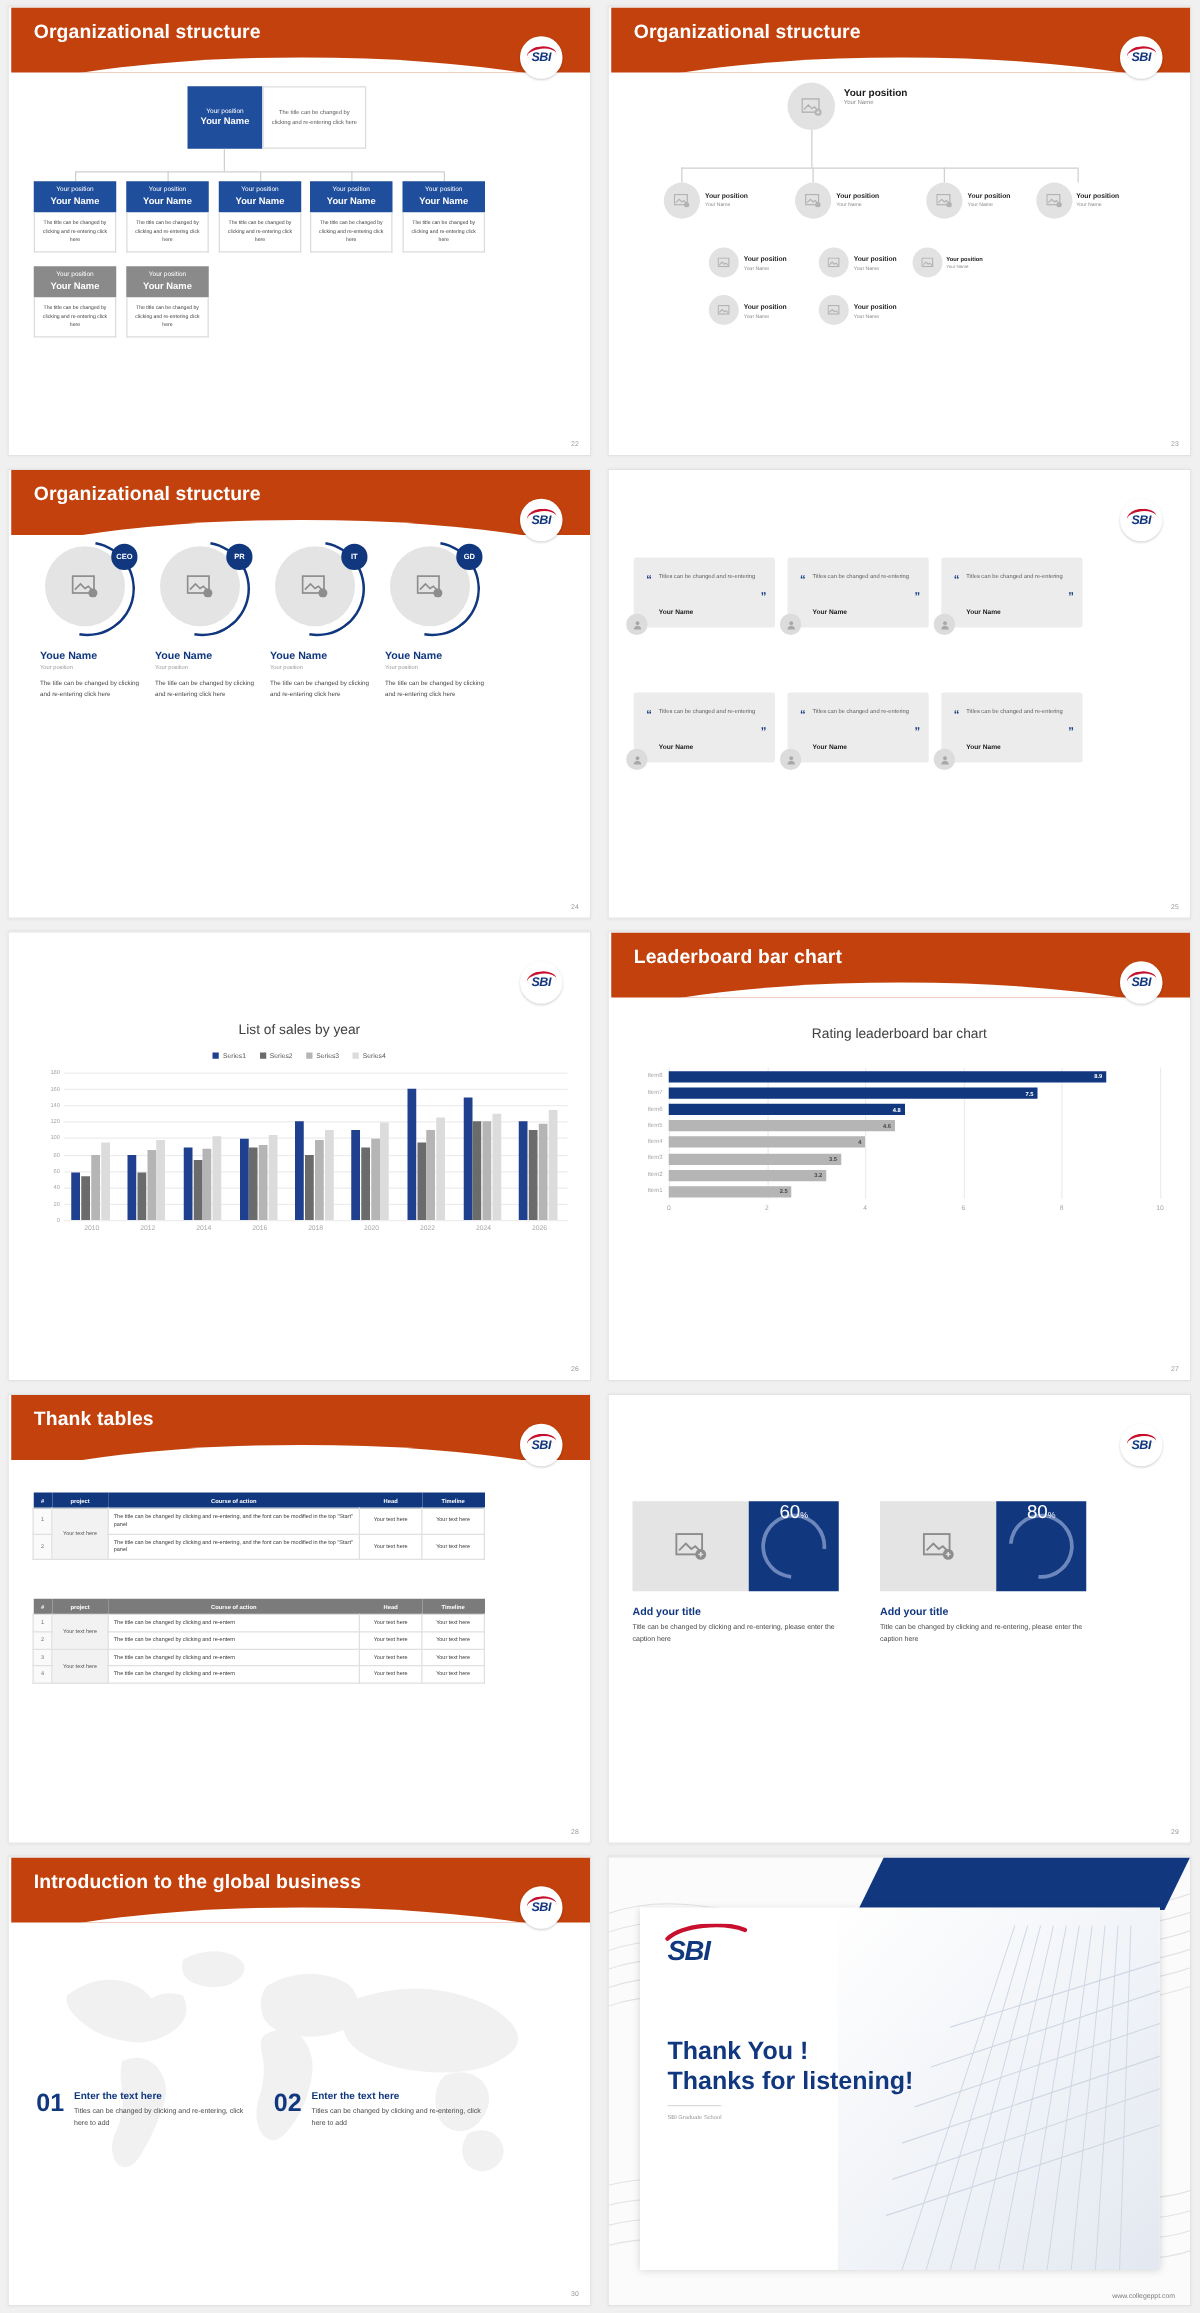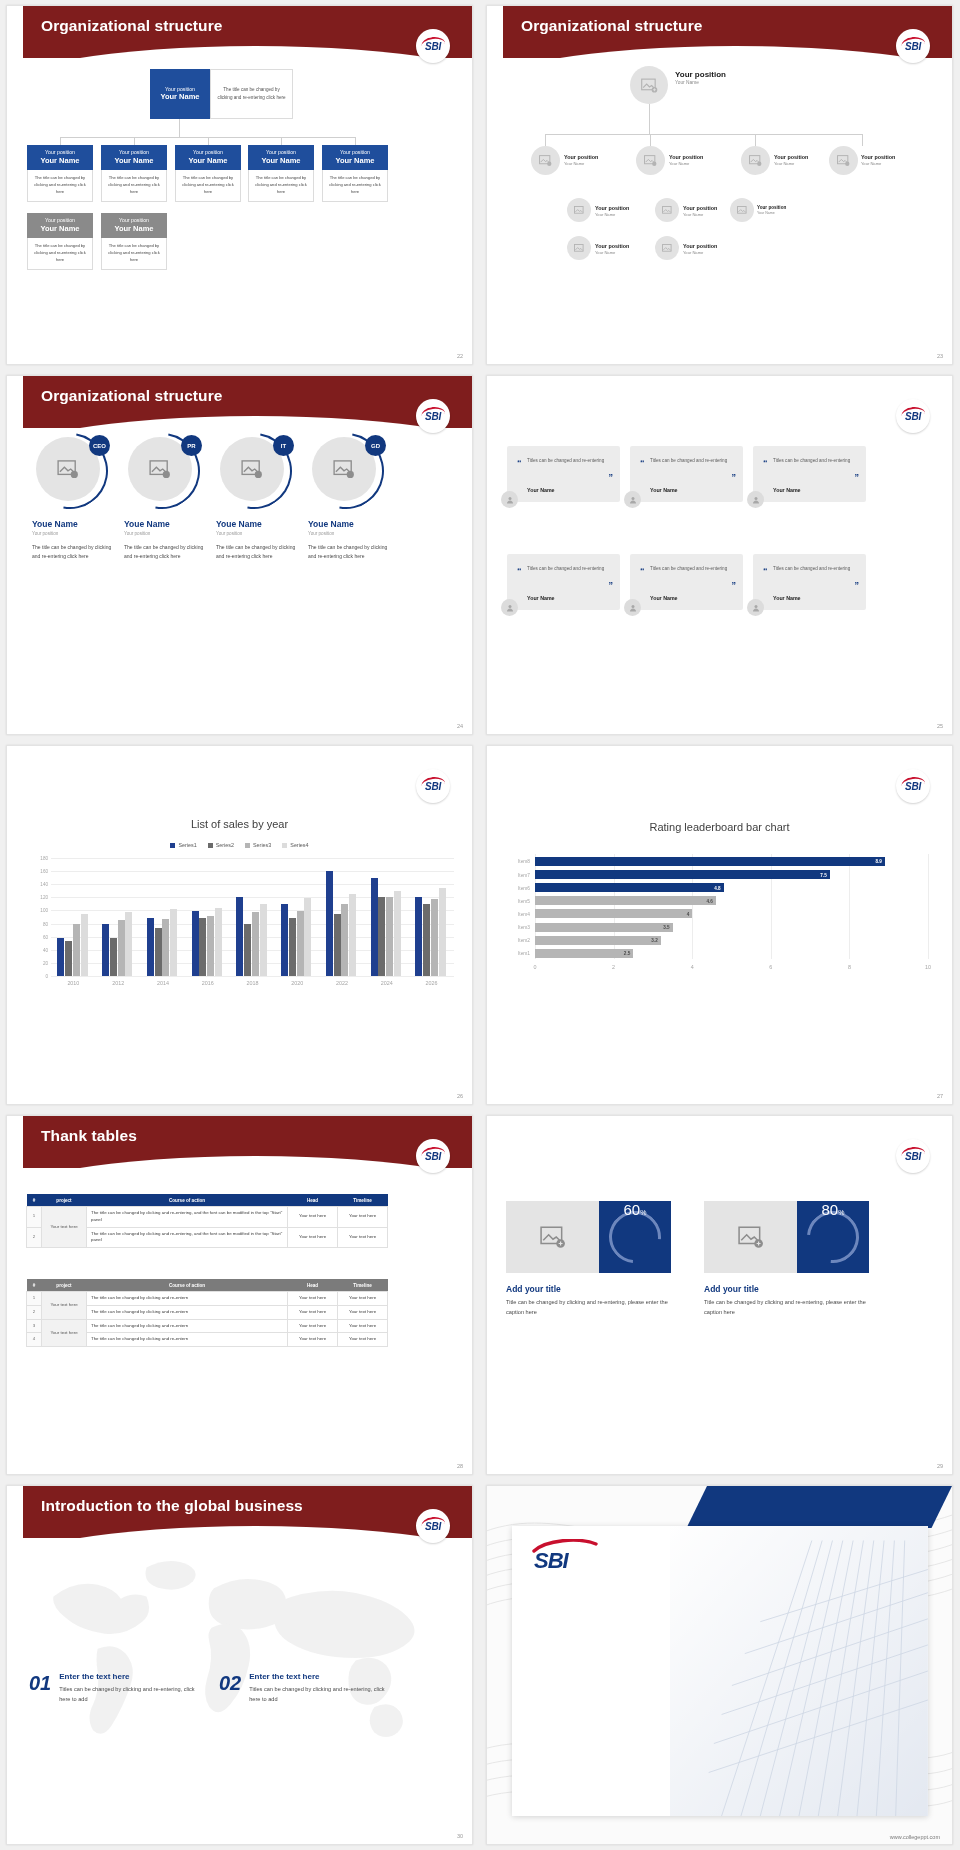--- a/index.html
+++ b/index.html
@@ -11,21 +11,21 @@
   }
   .grid { display:grid; grid-template-columns:1fr 1fr; grid-template-rows:repeat(5,1fr); width:960px; height:1850px; gap:0; }
   .cell { position:relative; padding:5px 7px 5px 6px; }
   .slide {
     position:relative; width:100%; height:100%;
     background:#ffffff; overflow:hidden;
     border:1px solid #e3e3e3;
     box-shadow:0 0 2px rgba(0,0,0,.10);
   }
   
-  .hdr { position:absolute; left:16px; top:0; width:100%; height:52px; background:#7f1d1d; overflow:hidden; }
+  .hdr { position:absolute; left:2px; top:0; width:100%; height:52px; background:#c2410c; overflow:hidden; }
   .hdr .curve { position:absolute; left:-6%; bottom:-34px; width:112%; height:46px; background:#ffffff; border-radius:50%/100% 100% 0 0; }
   .hdr-title { position:absolute; left:18px; top:11px; color:#fff; font-size:15.5px; font-weight:bold; letter-spacing:.1px; }
   .logo {
     position:absolute; right:22px; top:23px; width:34px; height:34px; border-radius:50%;
     background:#fff; box-shadow:0 1px 2px rgba(0,0,0,.18);
     display:flex; align-items:center; justify-content:center; z-index:5;
   }
   .logo .sbi { font-size:10px; font-weight:bold; font-style:italic; color:#11387f; line-height:1; margin-top:2px; letter-spacing:-.3px;}
   .logo .swoosh { position:absolute; top:8px; left:5px; width:24px; height:8px; border-top:2.2px solid #c8102e; border-radius:50%/100% 100% 0 0; transform:rotate(-6deg); }
   .pg { position:absolute; right:9px; bottom:5px; font-size:5.5px; color:#9a9a9a; }
@@ -94,21 +94,21 @@
   .dc-pct { background:#11387f; display:flex; align-items:center; justify-content:center; position:relative;}
   .donut { position:relative; width:52px; height:52px; border-radius:50%; border:3px solid #6d87bd; border-bottom-color:transparent; transform:rotate(-40deg);}
   .donut-txt { position:absolute; inset:0; display:flex; align-items:baseline; justify-content:center; color:#fff; transform:rotate(40deg);}
   .donut-txt b { font-size:15px; font-weight:normal;}
   .donut-txt i { font-size:7px; font-style:normal; }
   .dc-h { font-size:8.5px; font-weight:bold; color:#11387f; }
   .dc-p { font-size:5.6px; color:#4a4a4a; line-height:1.75; margin-top:4px;}
 
   
   .worldmap { position:absolute; inset:0; opacity:.55;}
-  .num { font-size:20px; font-weight:bold; color:#11387f;font-style:italic; }
+  .num { font-size:20px; font-weight:bold; color:#11387f; }
   .gb-h { font-size:8px; font-weight:bold; color:#11387f;}
   .gb-p { font-size:5.6px; color:#4a4a4a; line-height:1.8; margin-top:3px;}
 
   
   .ty-card { position:absolute; background:#fff; box-shadow:0 1px 6px rgba(0,0,0,.16); overflow:hidden;}
   .ty-1 { font-size:20px; font-weight:bold; color:#11387f; line-height:1.18;}
   .ty-2 { font-size:20px; font-weight:bold; color:#11387f; line-height:1.18;}
   .ty-s { font-size:4.6px; color:#9a9a9a; margin-top:7px; padding-top:6px; border-top:1px solid #dcdcdc; display:inline-block;}
   .ty-logo-sbi { font-size:22px; font-weight:bold; font-style:italic; color:#11387f; letter-spacing:-1px;}
   .footer-url { position:absolute; right:12px; bottom:4px; font-size:5.5px; color:#7a7a7a;}
@@ -582,20 +582,24 @@
           <div class="bar" style="left: 94.3022%; width: 1.72222%; height: 65.5556%; background: rgb(181, 181, 181);"></div>
           <div class="bar" style="left: 96.2311%; width: 1.72222%; height: 75%; background: rgb(220, 220, 220);"></div>
         </div>
 
       <div class="pg">26</div>
     </div>
   </div>
 
   <div class="cell">
     <div class="slide">
+      <div class="hdr">
+        <div class="hdr-title">Leaderboard bar chart</div>
+        <div class="curve"></div>
+      </div>
       <div class="logo">
         <div class="swoosh"></div>
         <div class="sbi">SBI</div>
       </div>
 
       <div class="chart-title" style="top:75px;">Rating leaderboard bar chart</div>
       <div class="plot" id="plot2" style="left:48px;top:108px;right:24px;height:105px;">
           <div class="vgrid" style="left: 0%;"></div>
           <div class="hx" style="left: 0%;">0</div>
           <div class="vgrid" style="left: 20%;"></div>
@@ -859,19 +863,24 @@
           </g>
         </svg>
         <div style="position:absolute;left:22px;top:22px;">
           <div style="position:relative;display:inline-block;">
             <svg width="66" height="14" viewBox="0 0 66 14" style="position:absolute;left:-2px;top:-9px;">
                 <path d="M2 12 C14 1 46 -2 64 5" stroke="#c8102e" stroke-width="3.4" fill="none" stroke-linecap="round"></path>
               </svg>
             <div class="ty-logo-sbi">SBI</div>
           </div>
         </div>
+        <div style="position:absolute;left:22px;top:104px;">
+          <div class="ty-1">Thank You !</div>
+          <div class="ty-2">Thanks for listening!</div>
+          <div class="ty-s">SBI Graduate School</div>
+        </div>
       </div>
 
       <div class="footer-url">www.collegeppt.com</div>
     </div>
   </div>
 
 </div>
 
 </body></html>

